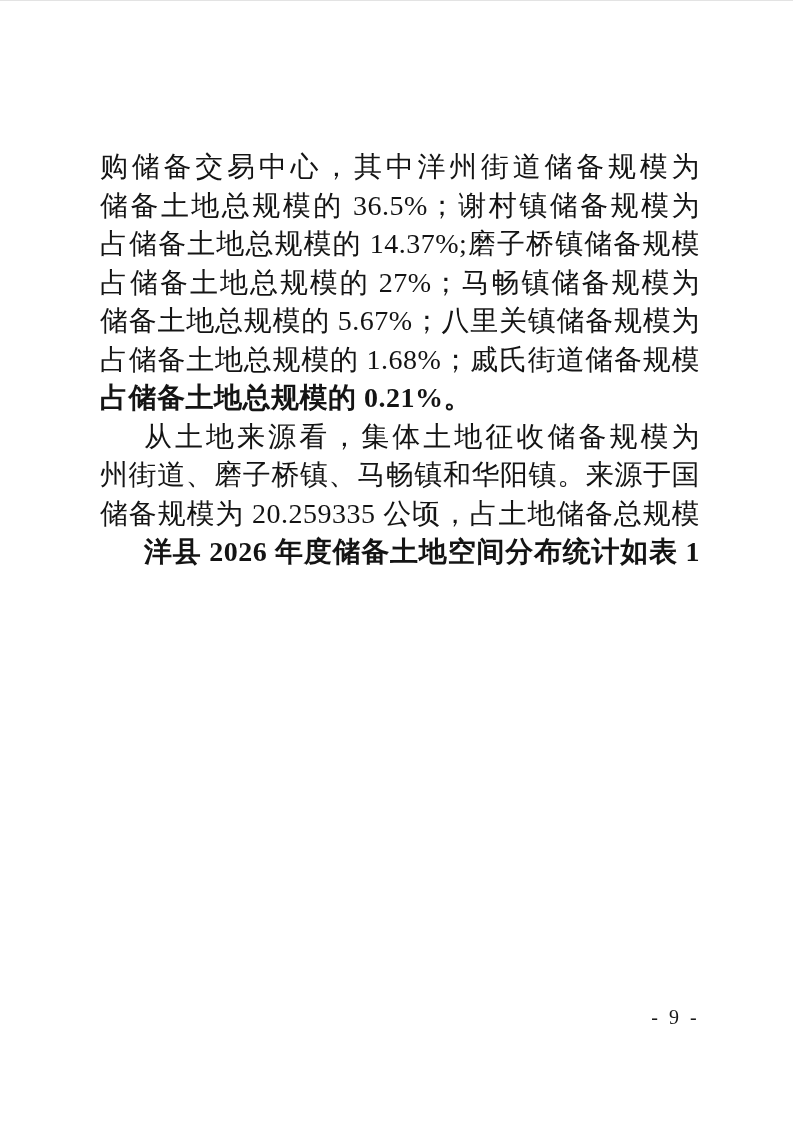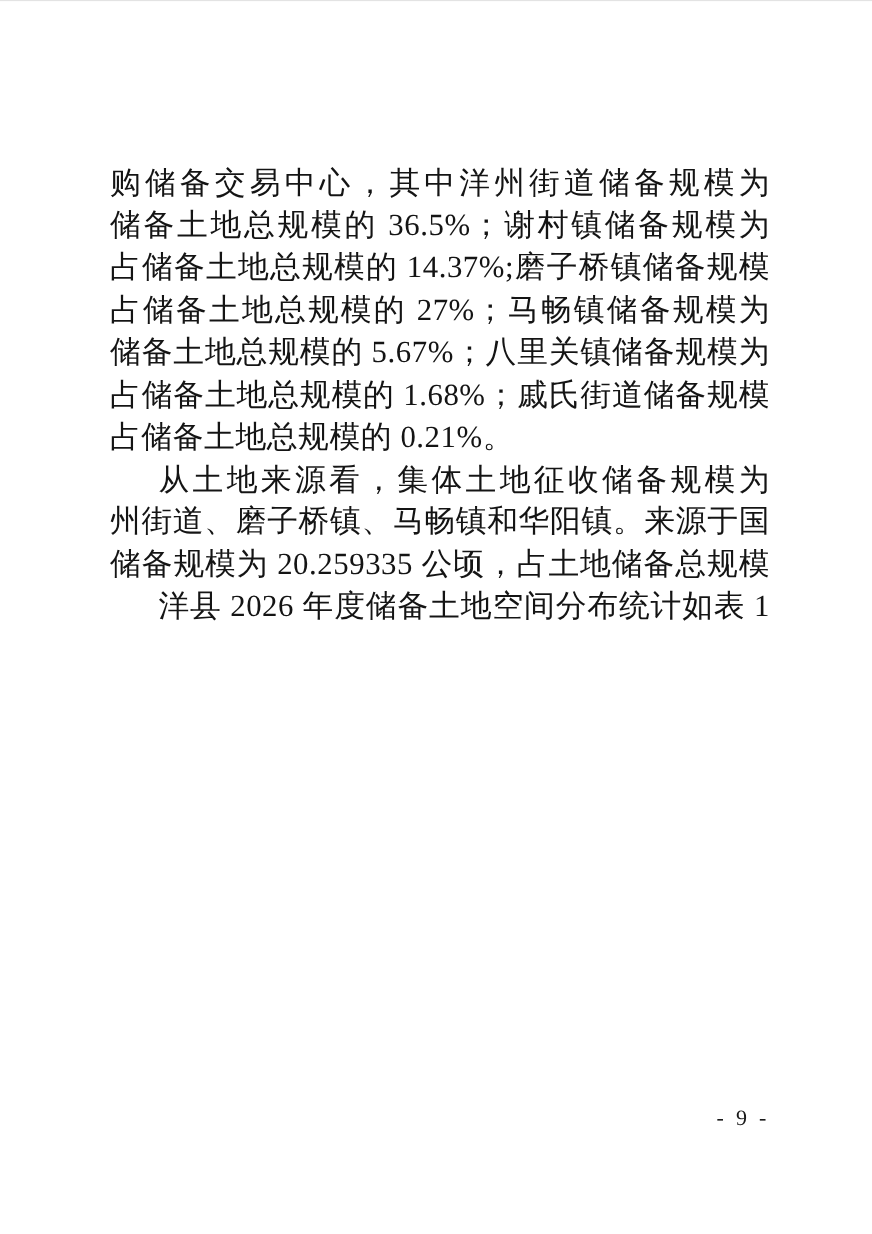--- a/index.html
+++ b/index.html
@@ -29,20 +29,21 @@
   .line {
     height: 38.5px;
     line-height: 38.5px;
     text-align: justify;
     text-align-last: justify;
     overflow: hidden;
     white-space: normal;
   }
   .line.last {
     text-align-last: left;
+    font-weight: bold;
   }
   .line.indent {
     text-indent: 44px;
   }
   .page-number {
     position: absolute;
     top: 1001px;
     left: 628px;
     width: 95px;
     height: 30px;

